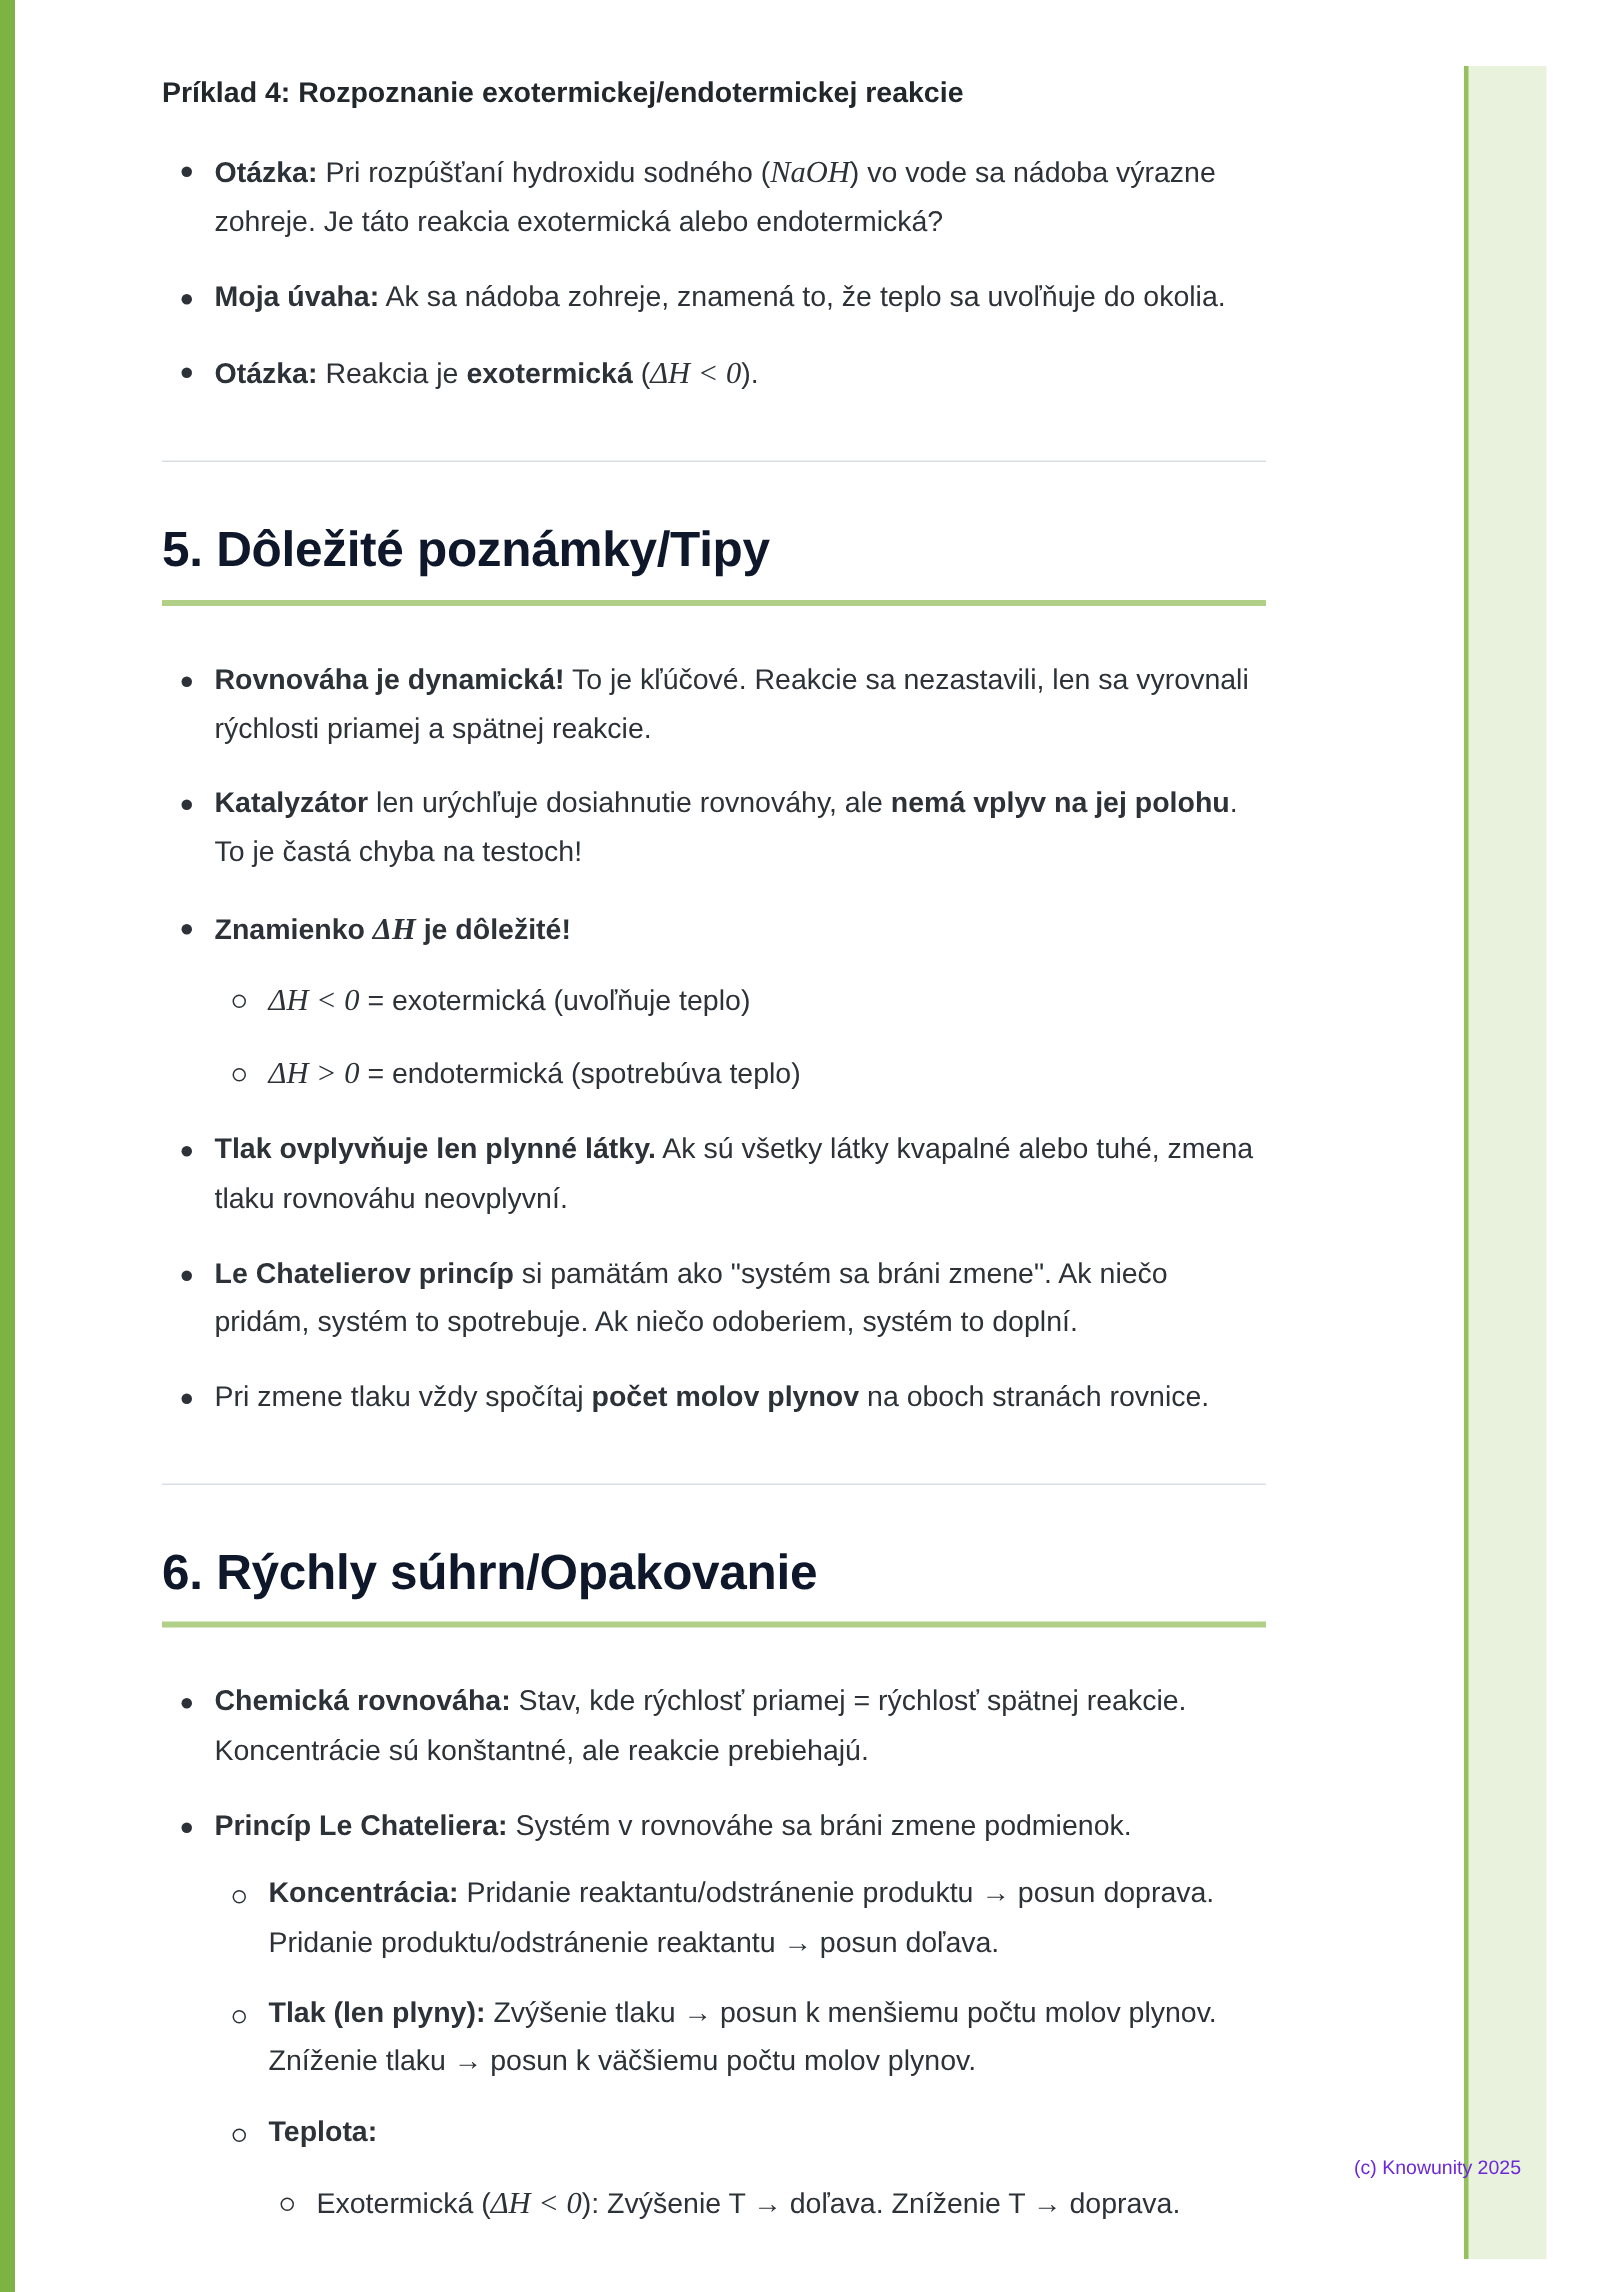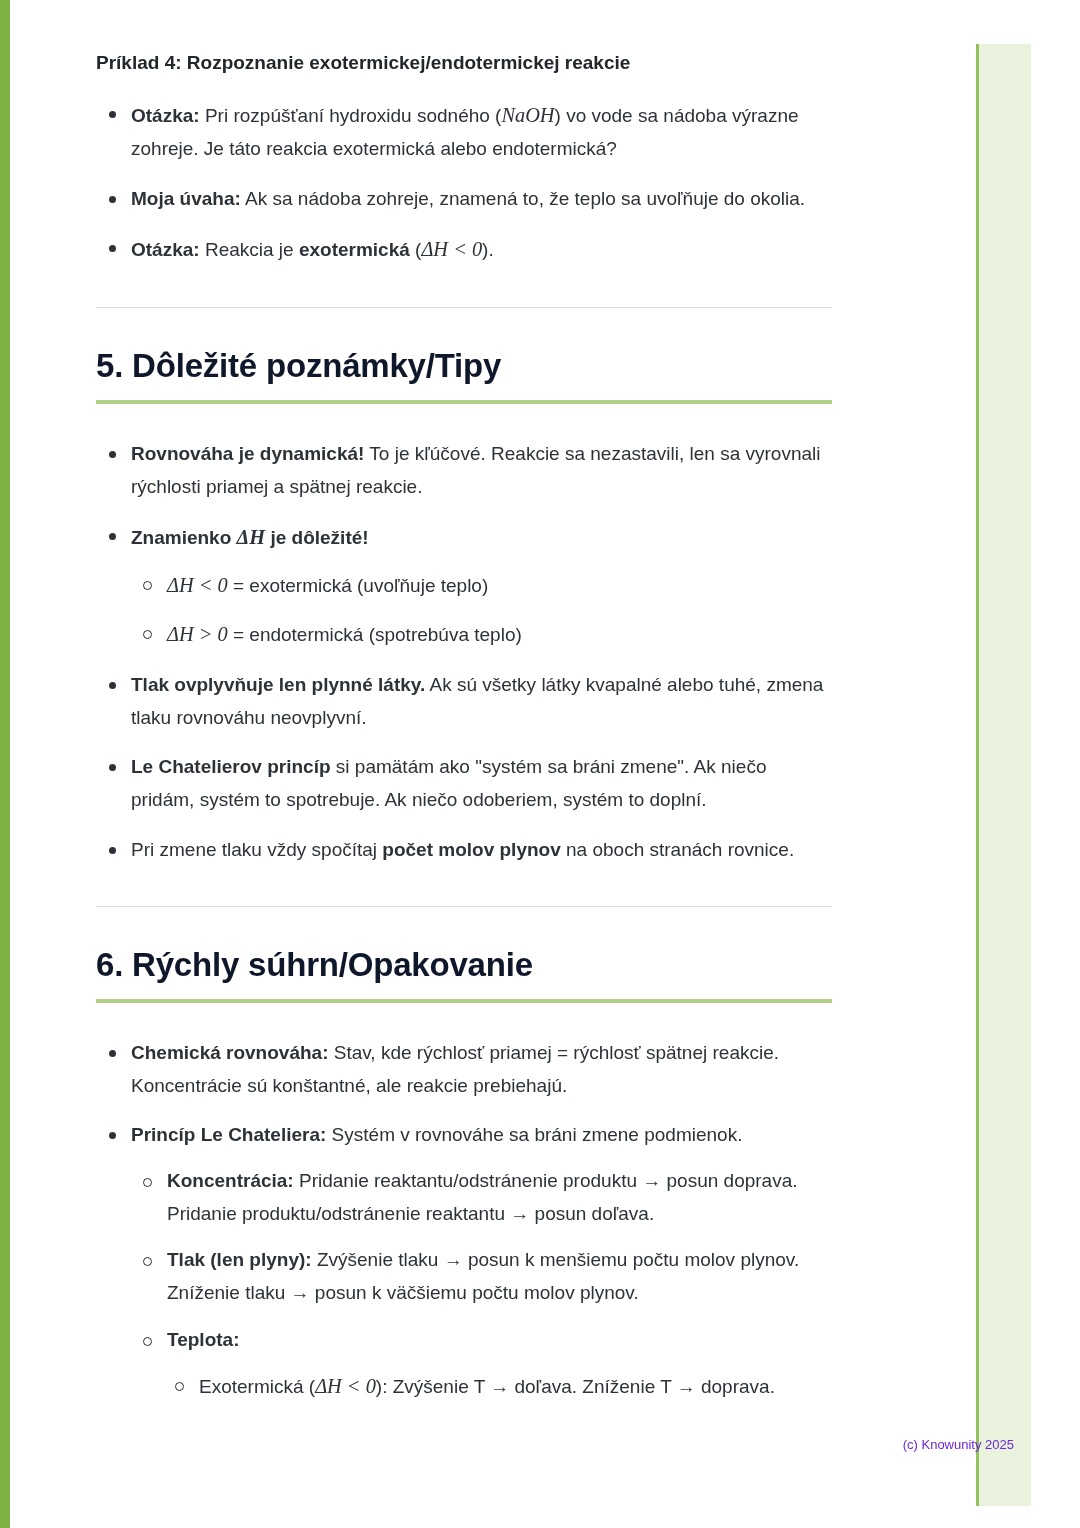--- a/index.html
+++ b/index.html
@@ -3,21 +3,21 @@
 <meta charset="utf-8">
 <style>
   html,body{margin:0;padding:0}
   body{
     width:1080px;height:1528px;position:relative;overflow:hidden;
     background:#ffffff;color:#2c3238;
     font-family:"Liberation Sans",sans-serif;
   }
   .accent-left{position:absolute;left:0;top:0;width:10px;height:1528px;background:#7cb342}
   .edge-right{position:absolute;left:976px;top:44px;width:52px;height:1462px;background:#e9f2dc;border-left:3px solid #94c05f}
-  .content{position:absolute;left:96px;top:52px;width:736px}
+  .content{position:absolute;left:108px;top:52px;width:736px}
   .ex-title{font-size:19px;font-weight:700;color:#22272c;margin:0 0 24px 0}
   .item{margin-bottom:17px}
   .li{display:flex;align-items:flex-start}
   .bul{flex:0 0 auto;width:7px;height:7px;border-radius:50%;margin:13px 15px 0 13px}
   .dot{background:#2c3238}
   .circ{border:1.5px solid #2c3238;background:transparent}
   .t{margin:0;font-size:19px;line-height:1.72}
   .sub{margin:13px 0 0 34px}
   .sub .item{margin-bottom:14px}
   .sub .item:last-child{margin-bottom:0}
@@ -63,20 +63,26 @@
   <hr class="divider">
 
   <h2 class="sec-title">5. Dôležité poznámky/Tipy</h2>
   <div class="rule"></div>
 
   <div>
     <div class="item">
       <div class="li">
         <span class="bul dot"></span>
         <p class="t"><span class="seg-b">Rovnováha je dynamická!</span><span> To je kľúčové. Reakcie sa nezastavili, len sa vyrovnali rýchlosti priamej a spätnej reakcie.</span></p>
+      </div>
+    </div>
+    <div class="item">
+      <div class="li">
+        <span class="bul dot"></span>
+        <p class="t"><span class="seg-b">Katalyzátor</span><span> len urýchľuje dosiahnutie rovnováhy, ale </span><span class="seg-b">nemá vplyv na jej polohu</span><span>. To je častá chyba na testoch!</span></p>
       </div>
     </div>
     <div class="item">
       <div class="li">
         <span class="bul dot"></span>
         <p class="t"><span class="seg-b">Znamienko </span><span class="seg-b seg-m">ΔH</span><span class="seg-b"> je dôležité!</span></p>
       </div>
       <div class="sub">
         <div class="item">
           <div class="li">

